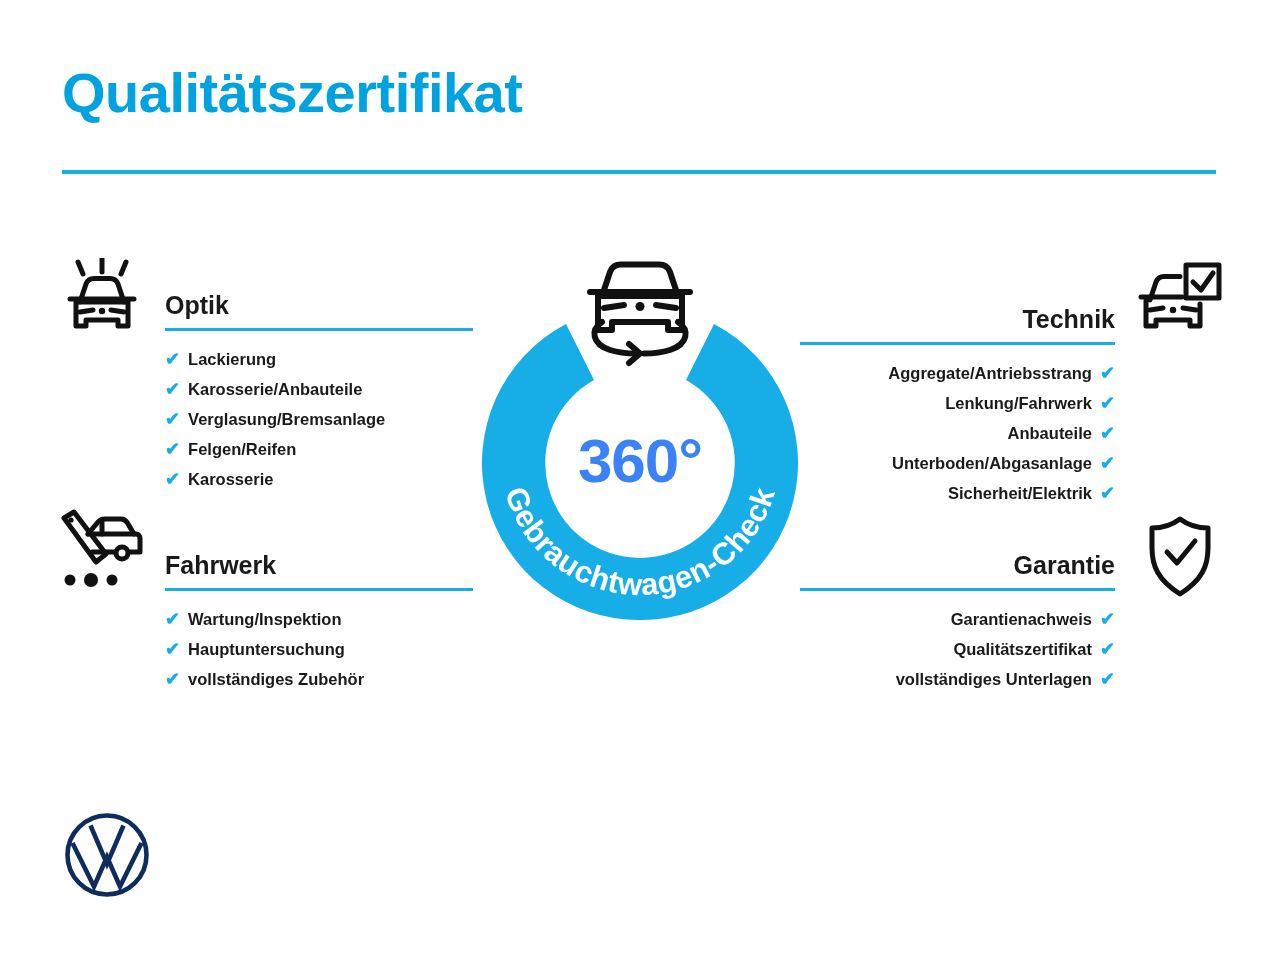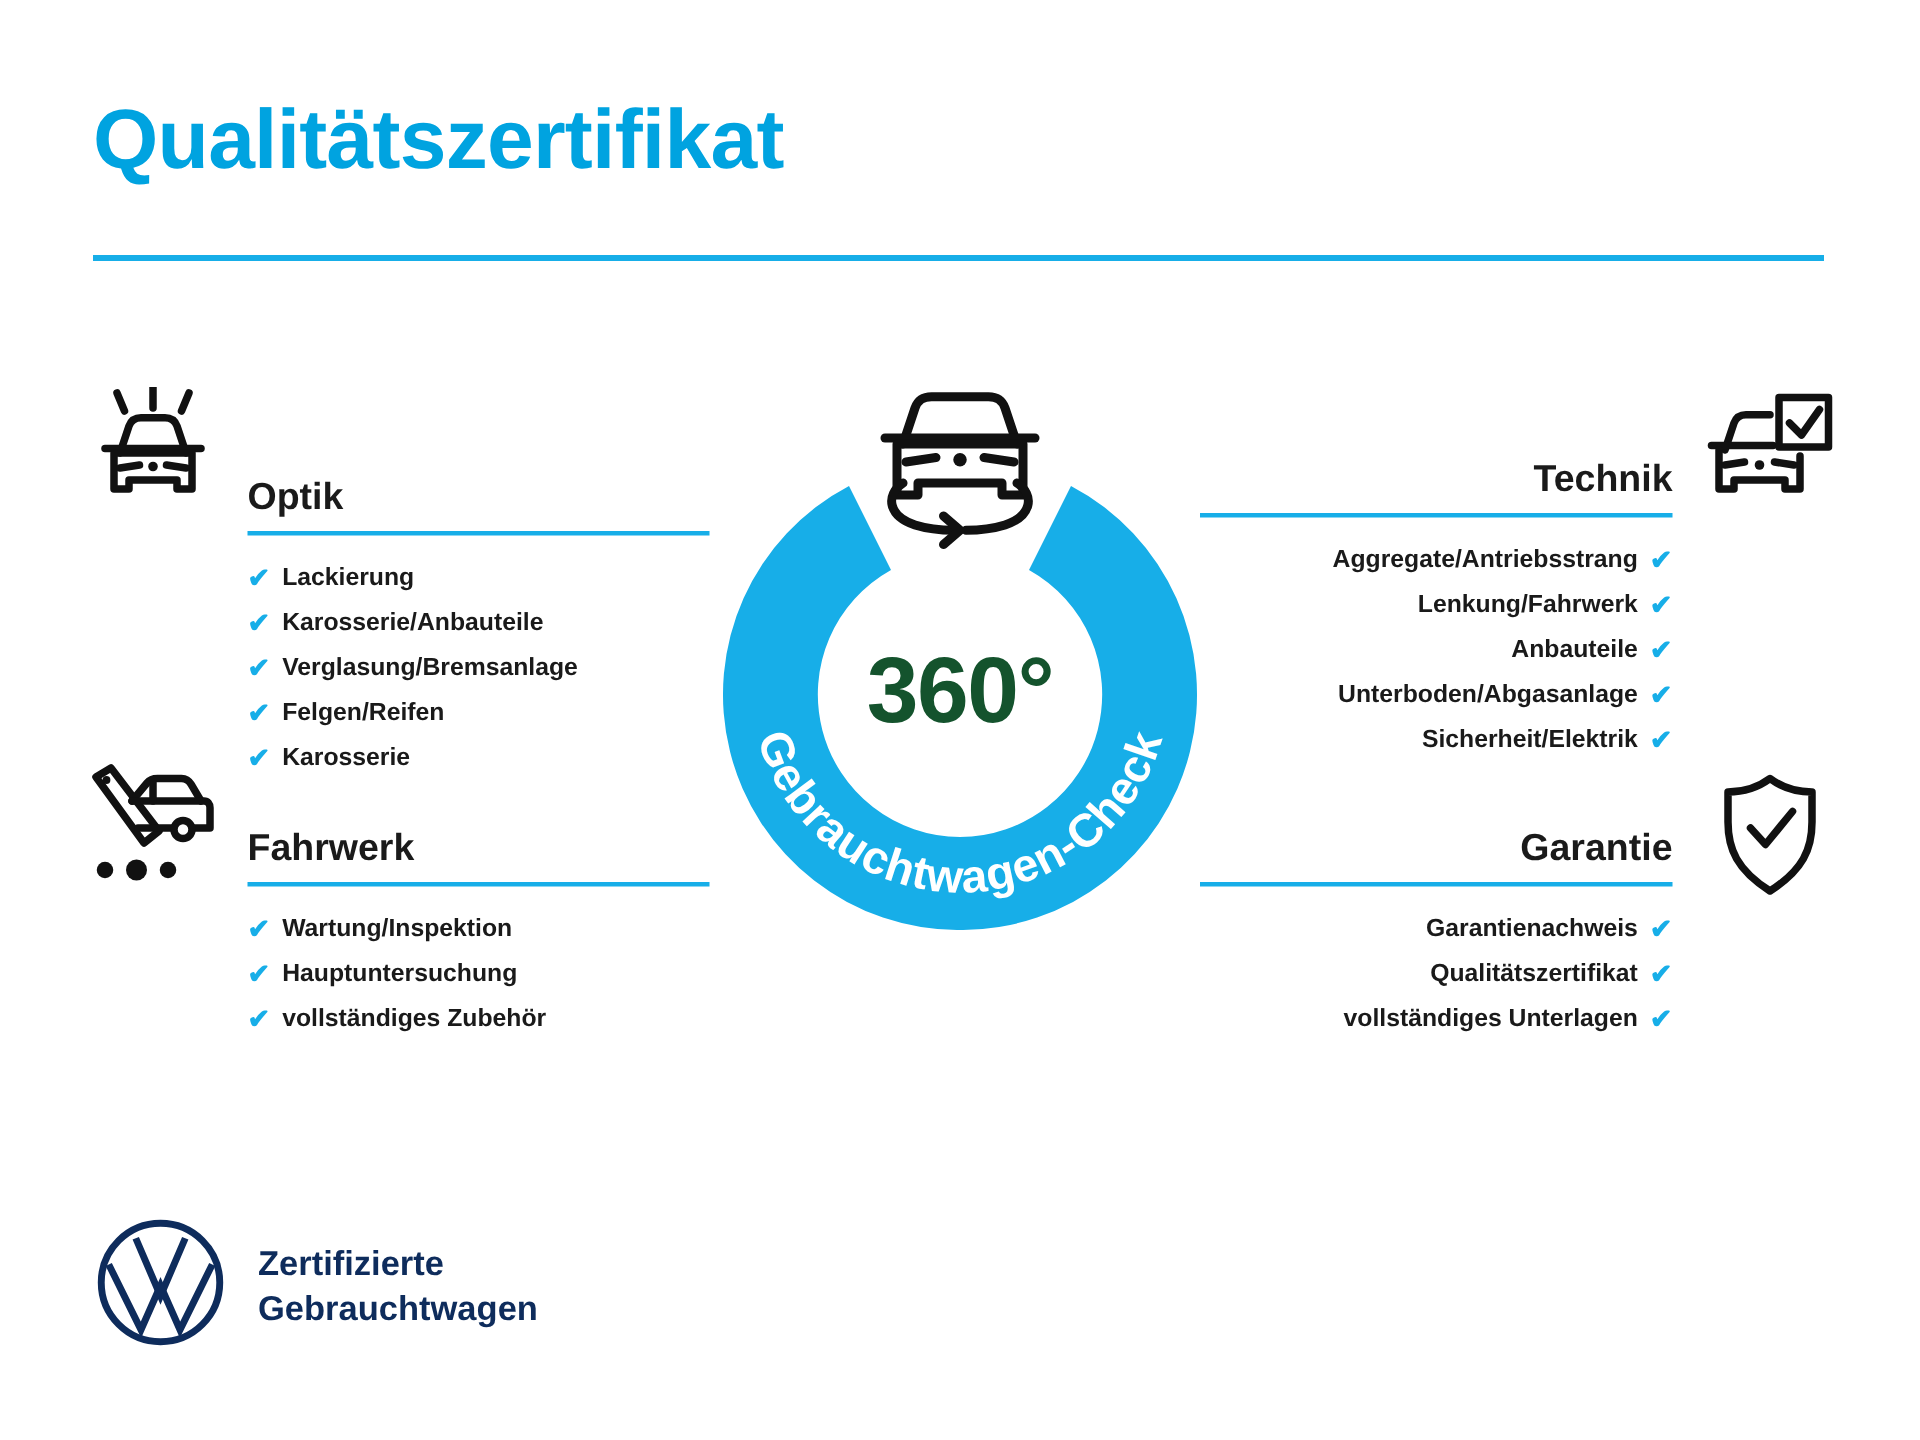--- a/index.html
+++ b/index.html
@@ -91,21 +91,21 @@
   .align-left .section-title { left: 0; }
   .align-left .item { justify-content: flex-start; }
   .align-left .check { margin-right: 8px; }
 
   
   .align-right .section-title { right: 0; }
   .align-right .item { justify-content: flex-end; align-items: center; }
   .align-right .check { margin-left: 8px; }
 
   
-  #sec-optik    { left: 165px;  top: 308px; width: 308px; }
+  #sec-optik    { left: 165px;  top: 282px; width: 308px; }
   #sec-wartung  { left: 165px;  top: 542px; width: 308px; }
   #sec-technik  { left: 800px;  top: 296px; width: 315px; }
   #sec-garantie { left: 800px;  top: 542px; width: 315px; }
 
   
   .icon-box {
     position: absolute;
   }
   #icon-optik    { left: 62px;   top: 258px; }
   #icon-wartung  { left: 58px;   top: 508px; }
@@ -131,21 +131,21 @@
     top: 0px;
   }
   #badge .center-num {
     position: absolute;
     left: 0;
     right: 0;
     top: 175px;
     text-align: center;
     font-size: 62px;
     font-weight: bold;
-    color: #14532d;
+    color: #3b82f6;
     letter-spacing: -1px;
   }
 
   
   #footer-logo {
     position: absolute;
     left: 64px;
     top: 812px;
     display: flex;
     align-items: center;
@@ -378,19 +378,15 @@
     </div>
 
   <div id="footer-logo">
     <span class="vw-mark">
       <svg width="86" height="86" viewBox="0 0 86 86" fill="none" stroke="#0E2C5C" stroke-width="4.6" stroke-linecap="butt" stroke-linejoin="miter">
         <circle cx="43" cy="43" r="39.5"></circle>
         <path d="M26.5 13.5 L43 52 L59.5 13.5"></path>
         <path d="M8.5 31 L30 74.5 L43 45 L56 74.5 L77.5 31"></path>
       </svg>
     </span>
-    <span class="footer-text">
-      <span>Zertifizierte</span><br>
-      <span>Gebrauchtwagen</span>
-    </span>
   </div>
 
 </div>
 
 </body></html>

